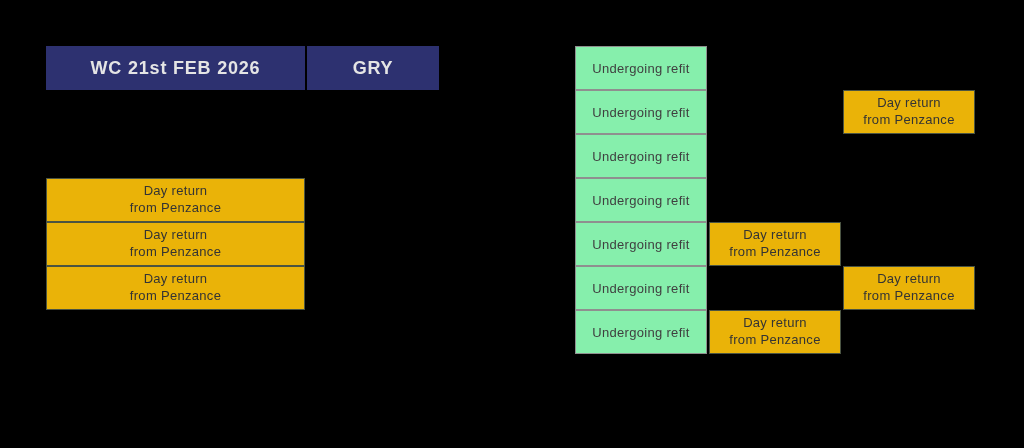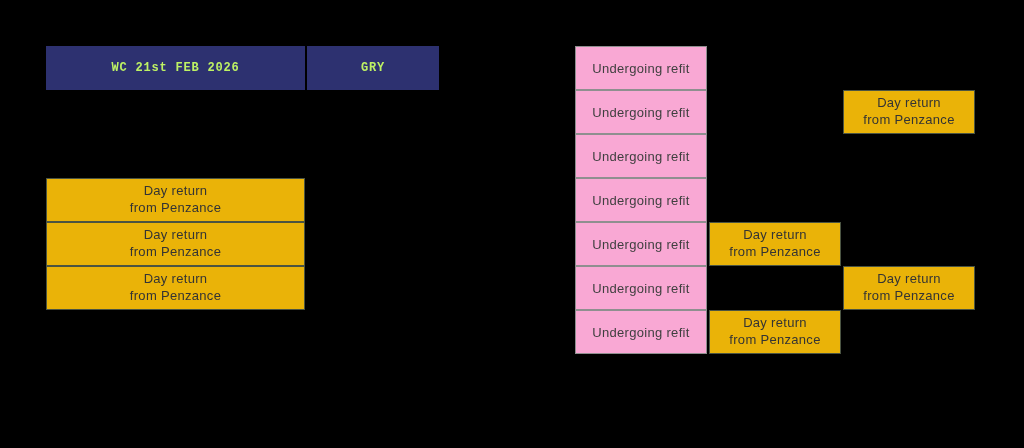--- a/index.html
+++ b/index.html
@@ -27,29 +27,28 @@
     box-sizing: border-box;
     display: flex;
     align-items: center;
     justify-content: center;
     text-align: center;
     white-space: pre-line;
   }
 
   .hcell {
     background: #2d3170;
-    color: #bef264;
+    color: #e5e5e5;
     font-weight: 700;
-    font-size: 12px;
+    font-size: 18px;
     letter-spacing: 0.8px;
-    font-family: Liberation Mono, monospace;
   }
 
   .refit {
-    background: #f9a8d4;
+    background: #86efac;
     border: 1px solid #8f8f8f;
     color: #3f3f3f;
     font-size: 13px;
     letter-spacing: 0.3px;
   }
 
   .trip {
     background: #eab308;
     border: 1px solid #4b5442;
     color: #343434;

